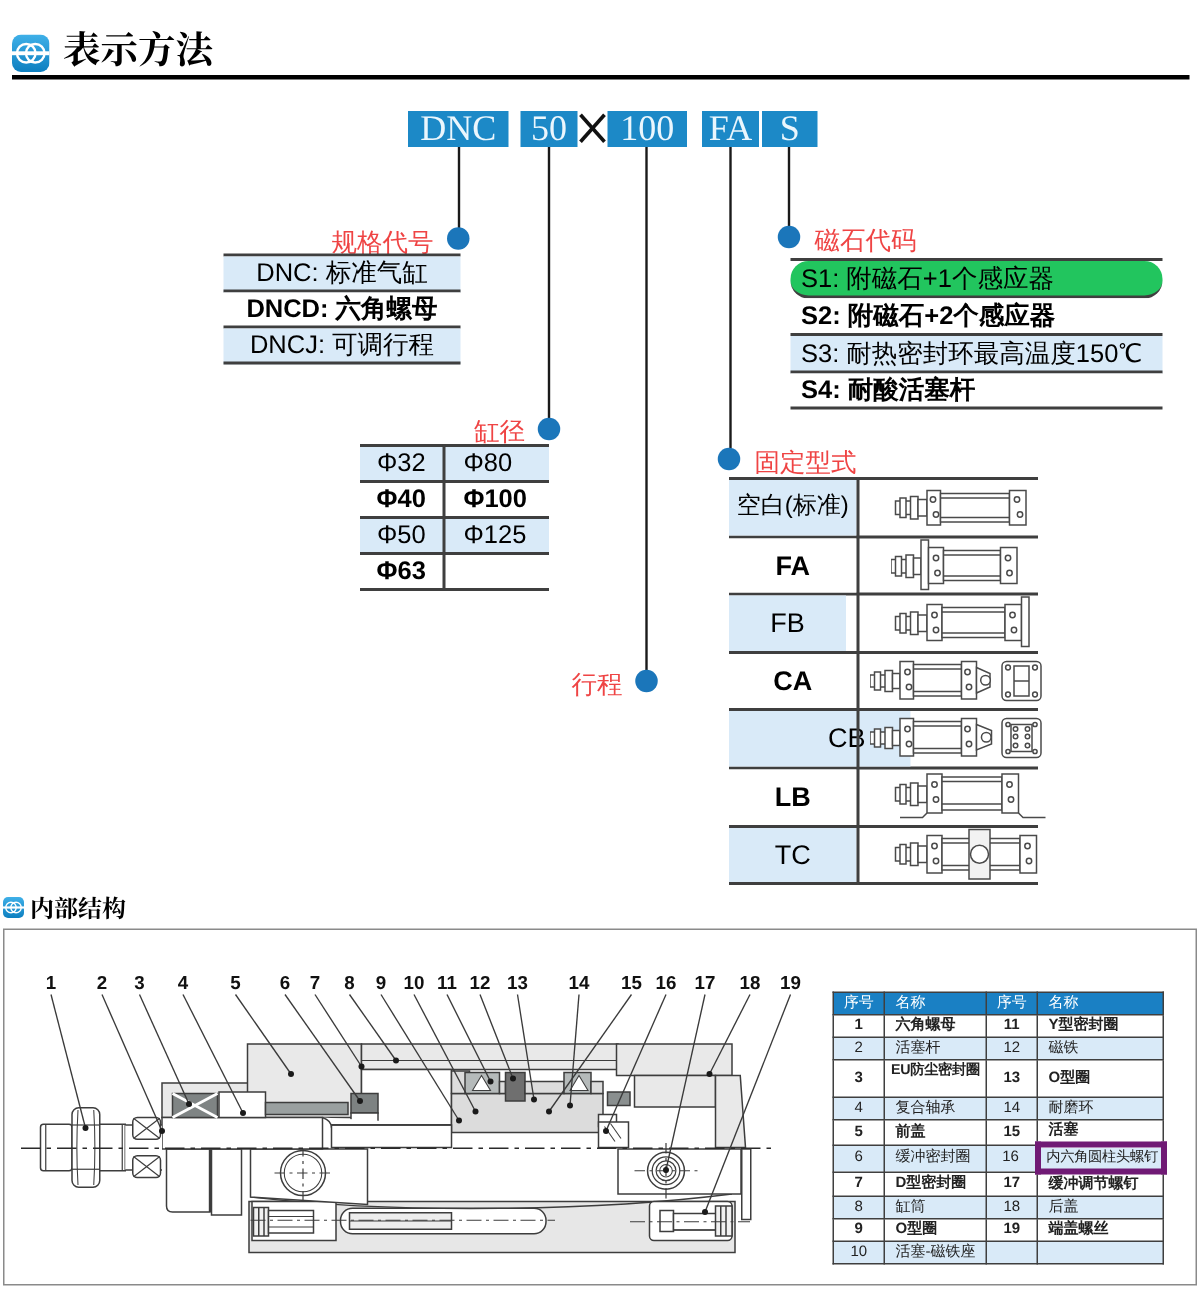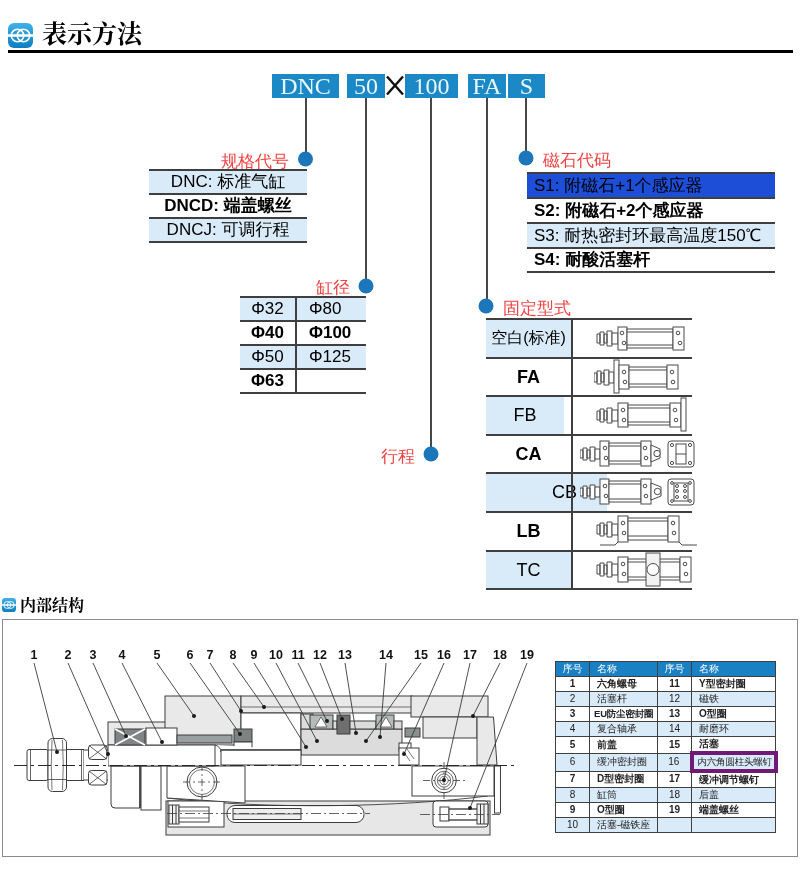--- a/index.html
+++ b/index.html
@@ -62,28 +62,28 @@
 <circle cx="366" cy="286" r="7.5"></circle>
 <circle cx="486" cy="306" r="7.5"></circle>
 <circle cx="431" cy="454" r="7.5"></circle>
 </g>
 </svg>
 
 <div class="ttl" style="left:149px;top:150px;width:140px;text-align:right;">规格代号</div>
 
 <div class="abs" style="left:149px;top:169px;width:158px;border-top:2px solid #3f3f3f;">
   <div style="height:22px;background:#d9eaf8;border-bottom:2px solid #3f3f3f;font-size:17px;line-height:22px;text-align:center;">DNC: 标准气缸</div>
-  <div style="height:22px;background:#fff;border-bottom:2px solid #3f3f3f;font-size:17px;line-height:22px;text-align:center;font-weight:bold;">DNCD: 端盖螺丝</div>
+  <div style="height:22px;background:#fff;border-bottom:2px solid #3f3f3f;font-size:17px;line-height:22px;text-align:center;font-weight:bold;">DNCD: 六角螺母</div>
   <div style="height:22px;background:#d9eaf8;border-bottom:2px solid #3f3f3f;font-size:17px;line-height:22px;text-align:center;">DNCJ: 可调行程</div>
 </div>
 
 <div class="ttl" style="left:543px;top:149px;">磁石代码</div>
 
 <div class="abs" style="left:527px;top:172px;width:248px;border-top:2px solid #3f3f3f;">
-  <div style="height:23px;background:#1d4ed8;border-bottom:2px solid #3f3f3f;font-size:17px;line-height:23px;padding-left:7px;">S1: 附磁石+1个感应器</div>
+  <div style="height:23px;background:#22c55e;border-bottom:2px solid #3f3f3f;font-size:17px;line-height:23px;padding-left:7px;border-radius:12px;">S1: 附磁石+1个感应器</div>
   <div style="height:23px;background:#fff;border-bottom:2px solid #3f3f3f;font-size:17px;line-height:23px;padding-left:7px;font-weight:bold;">S2: 附磁石+2个感应器</div>
   <div style="height:23px;background:#d9eaf8;border-bottom:2px solid #3f3f3f;font-size:17px;line-height:23px;padding-left:7px;">S3: 耐热密封环最高温度150℃</div>
   <div style="height:22px;background:#fff;border-bottom:2px solid #3f3f3f;font-size:17px;line-height:22px;padding-left:7px;font-weight:bold;">S4: 耐酸活塞杆</div>
 </div>
 
 <div class="ttl" style="left:240px;top:276px;width:110px;text-align:right;">缸径</div>
 
 <div class="abs" style="left:240px;top:296px;width:126px;border-top:2px solid #3f3f3f;">
   <div style="height:22px;background:#d9eaf8;border-bottom:2px solid #3f3f3f;font-size:17px;line-height:22px;"><span style="display:inline-block;width:55px;text-align:center;">Φ32</span><span style="display:inline-block;width:66px;text-align:left;padding-left:14px;box-sizing:border-box;">Φ80</span></div>
   <div style="height:22px;background:#fff;border-bottom:2px solid #3f3f3f;font-size:17px;line-height:22px;font-weight:bold;"><span style="display:inline-block;width:55px;text-align:center;">Φ40</span><span style="display:inline-block;width:66px;text-align:left;padding-left:14px;box-sizing:border-box;">Φ100</span></div>
@@ -497,21 +497,21 @@
 
     <tr style="height:14px;background:#d9eaf8;">
       <td style="border:1px solid #3f3f3f;white-space:nowrap;overflow:hidden;line-height:14px;height:14px;text-align:center;padding:0;">2</td>
       <td style="border:1px solid #3f3f3f;white-space:nowrap;overflow:hidden;line-height:14px;height:14px;padding:0 0 0 7px;">活塞杆</td>
       <td style="border:1px solid #3f3f3f;white-space:nowrap;overflow:hidden;line-height:14px;height:14px;text-align:center;padding:0;">12</td>
       <td style="border:1px solid #3f3f3f;white-space:nowrap;overflow:hidden;line-height:14px;height:14px;padding:0 0 0 7px;">磁铁</td>
     </tr>
 
     <tr style="height:14px;font-weight:bold;">
       <td style="border:1px solid #3f3f3f;white-space:nowrap;overflow:hidden;line-height:14px;height:14px;text-align:center;padding:0;">3</td>
-      <td style="border:1px solid #3f3f3f;white-space:nowrap;overflow:hidden;line-height:14px;height:14px;padding:0 0 0 4px;font-size:9.5px;letter-spacing:-0.2px;margin-left:25px;">EU防尘密封圈</td>
+      <td style="border:1px solid #3f3f3f;white-space:nowrap;overflow:hidden;line-height:14px;height:14px;padding:0 0 10px 4px;font-size:9.5px;letter-spacing:-0.2px;margin-left:25px;">EU防尘密封圈</td>
       <td style="border:1px solid #3f3f3f;white-space:nowrap;overflow:hidden;line-height:14px;height:14px;text-align:center;padding:0;">13</td>
       <td style="border:1px solid #3f3f3f;white-space:nowrap;overflow:hidden;line-height:14px;height:14px;padding:0 0 0 7px;">O型圈</td>
     </tr>
 
     <tr style="height:14px;background:#d9eaf8;">
       <td style="border:1px solid #3f3f3f;white-space:nowrap;overflow:hidden;line-height:14px;height:14px;text-align:center;padding:0;">4</td>
       <td style="border:1px solid #3f3f3f;white-space:nowrap;overflow:hidden;line-height:14px;height:14px;padding:0 0 0 7px;">复合轴承</td>
       <td style="border:1px solid #3f3f3f;white-space:nowrap;overflow:hidden;line-height:14px;height:14px;text-align:center;padding:0;">14</td>
       <td style="border:1px solid #3f3f3f;white-space:nowrap;overflow:hidden;line-height:14px;height:14px;padding:0 0 0 7px;">耐磨环</td>
     </tr>

